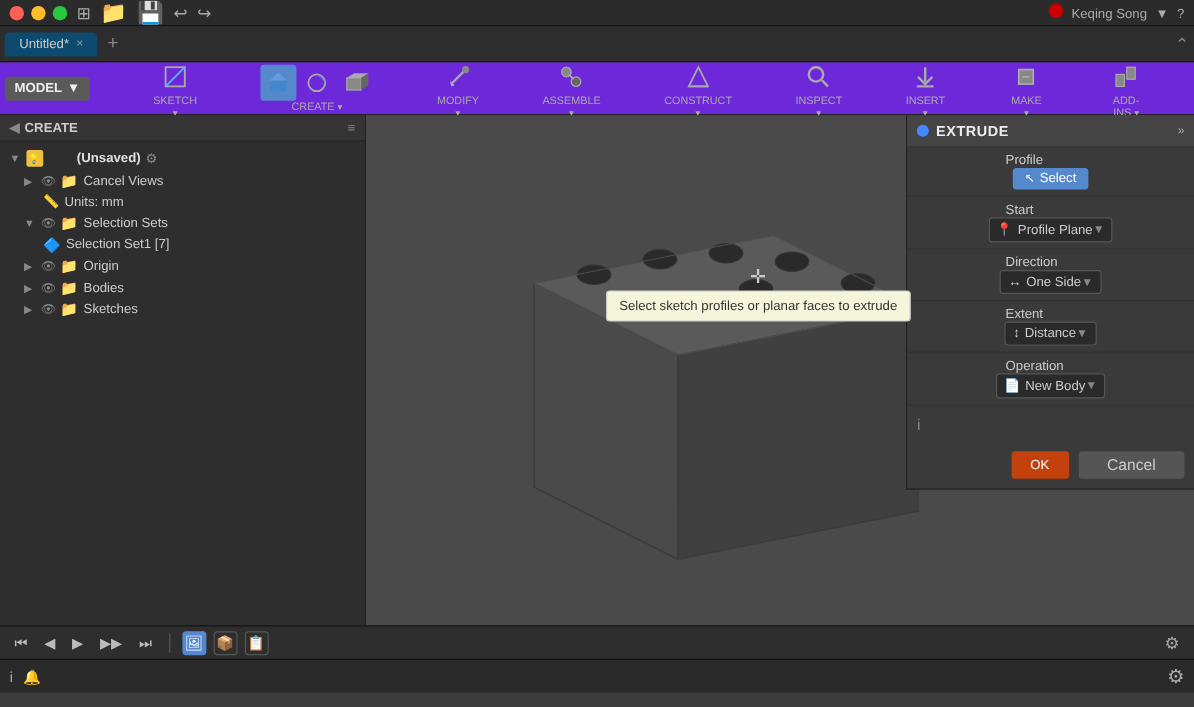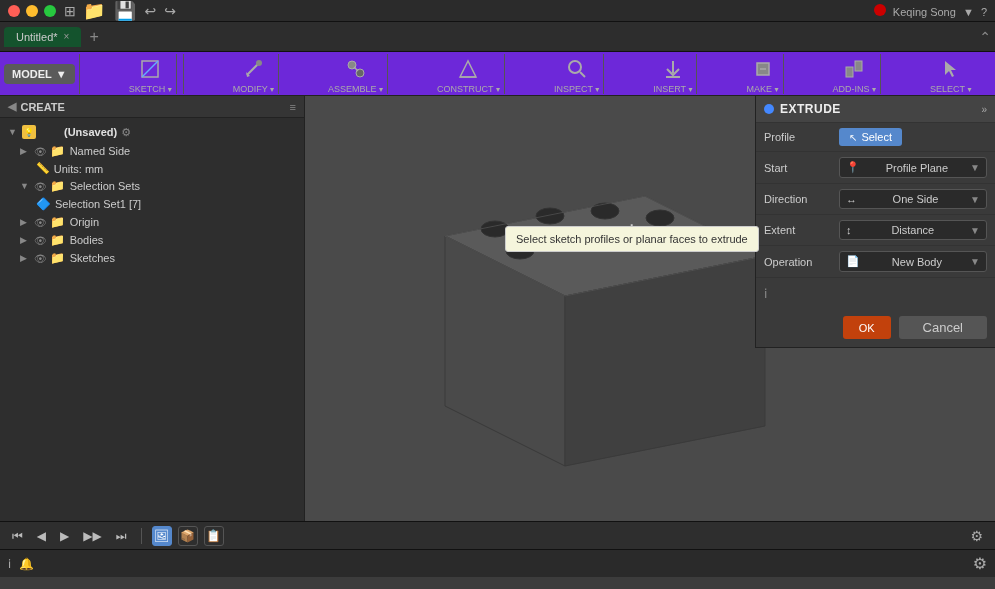--- a/index.html
+++ b/index.html
@@ -10,21 +10,21 @@
     #titlebar-left { display: flex; align-items: center; gap: 8px; }
     #titlebar-icons { display: flex; gap: 6px; align-items: center; }
     .tb-icon { width: 12px; height: 12px; border-radius: 50%; display: inline-block; }
     .tb-red { background: #ff5f56; }
     .tb-yellow { background: #ffbd2e; }
     .tb-green { background: #27c93f; }
     #titlebar-center { color: #aaa; font-size: 11px; }
 
     
     #tabbar { height: 30px; background: #2d2d2d; display: flex; align-items: center; border-bottom: 1px solid #111; padding: 0 4px; }
-    .tab { background: #14532d; color: #ccc; padding: 4px 12px; border-radius: 4px 4px 0 0; font-size: 11px; display: flex; align-items: center; gap: 6px; cursor: pointer; }
+    .tab { background: #0c4a6e; color: #ccc; padding: 4px 12px; border-radius: 4px 4px 0 0; font-size: 11px; display: flex; align-items: center; gap: 6px; cursor: pointer; }
     .tab-close { color: #999; font-size: 10px; cursor: pointer; }
 
     
     #toolbar { height: 44px; background: #6d28d9; border-bottom: 1px solid #222; display: flex; align-items: center; padding: 0 4px; gap: 2px; }
     .toolbar-sep { width: 1px; height: 40px; background: #555; margin: 0 2px; }
     .model-btn { background: #5a5a5a; border-radius: 4px; padding: 4px 8px; display: flex; align-items: center; gap: 4px; color: #eee; font-size: 11px; font-weight: bold; cursor: pointer; }
     .toolbar-group-label { font-size: 9px; color: #aaa; text-align: center; }
     .tg-wrap { display: flex; flex-direction: column; align-items: center; margin-left: 45px; }
     .tg-icons { display: flex; gap: 2px; }
     .t-icon { width: 30px; height: 30px; display: flex; align-items: center; justify-content: center; font-size: 16px; cursor: pointer; border-radius: 3px; }
@@ -47,36 +47,36 @@
     .tree-label { font-size: 11px; }
     .tree-root-item { display: flex; align-items: center; gap: 4px; padding: 3px 8px; }
     .root-icon { width: 14px; height: 14px; background: #f0c040; border-radius: 2px; display: flex; align-items: center; justify-content: center; font-size: 8px; color: #333; }
     .root-label { font-size: 11px; font-weight: bold; color: #e0e0e0; margin-left: 24px; }
     .root-cog { color: #888; font-size: 11px; cursor: pointer; }
 
     
     #viewport { flex: 1; background: #4a4a4a; position: relative; overflow: hidden; }
 
     
-    #tooltip { position: absolute; top: 130px; left: 200px; background: #f5f5dc; color: #333; padding: 6px 10px; border-radius: 3px; font-size: 11px; border: 1px solid #ccc; z-index: 100; white-space: nowrap; }
+    #tooltip { position: absolute; top: 146px; left: 200px; background: #f5f5dc; color: #333; padding: 6px 10px; border-radius: 3px; font-size: 11px; border: 1px solid #ccc; z-index: 100; white-space: nowrap; }
 
     
     #viewcube { position: absolute; top: 10px; right: 10px; width: 70px; height: 70px; }
 
     
     #cursor { position: absolute; top: 125px; left: 320px; width: 16px; height: 16px; z-index: 50; }
 
     
     #extrude-panel { position: absolute; right: 0; top: 0; width: 240px; background: #3a3a3a; border-left: 1px solid #222; border-bottom: 1px solid #222; }
     #extrude-header { display: flex; align-items: center; justify-content: space-between; padding: 6px 8px; background: #444; border-bottom: 1px solid #333; }
     #extrude-header-left { display: flex; align-items: center; gap: 6px; }
     .extrude-dot { width: 10px; height: 10px; border-radius: 50%; background: #4488ff; }
     .extrude-title { font-size: 12px; font-weight: bold; color: #eee; letter-spacing: 0.5px; }
     .extrude-expand { color: #aaa; font-size: 10px; cursor: pointer; }
-    .extrude-row { display: flex; align-items: center; padding: 5px 8px; border-bottom: 1px solid #333; }
+    .extrude-row { display: flex; align-items: center; padding: 5px 8px; border-bottom: 1px solid #333; flex-direction: column; }
     .extrude-label { width: 75px; font-size: 11px; color: #ccc; }
     .extrude-value { flex: 1; }
     .select-btn { background: #5588cc; color: #fff; padding: 3px 10px; border-radius: 3px; font-size: 11px; cursor: pointer; border: none; display: flex; align-items: center; gap: 4px; }
     .select-btn-icon { font-size: 10px; }
     .dropdown-field { display: flex; align-items: center; justify-content: space-between; background: #2a2a2a; border: 1px solid #555; border-radius: 3px; padding: 3px 6px; cursor: pointer; font-size: 11px; color: #ccc; }
     .dropdown-arrow { color: #888; font-size: 10px; }
     .extrude-footer { display: flex; justify-content: flex-end; gap: 8px; padding: 8px; }
     .btn-ok { background: #c2410c; color: #fff; padding: 4px 16px; border-radius: 3px; font-size: 11px; cursor: pointer; border: none; }
     .btn-cancel { background: #555; color: #ccc; padding: 4px 24px; border-radius: 3px; font-size: 13px; cursor: pointer; border: none; }
     .extrude-info { display: flex; align-items: center; padding: 6px 8px; }
@@ -146,20 +146,44 @@
             <rect x="4" y="4" width="16" height="16" fill="none" stroke="#aaa" stroke-width="1.5"></rect>
             <line x1="4" y1="20" x2="20" y2="4" stroke="#66aaff" stroke-width="1.5"></line>
           </svg>
       </div>
     </div>
     <div class="toolbar-group-label">SKETCH <span class="t-drop">▾</span></div>
   </div>
 
   <div class="toolbar-sep"></div>
 
+  <div class="tg-wrap">
+    <div class="tg-icons">
+      <div class="t-icon t-icon-active">
+        <svg width="24" height="24" viewBox="0 0 24 24">
+            <rect x="5" y="10" width="14" height="9" fill="#4488cc" rx="1"></rect>
+            <polygon points="5,10 12,3 19,10" fill="#6699dd"></polygon>
+          </svg>
+      </div>
+      <div class="t-icon">
+        <svg width="24" height="24" viewBox="0 0 24 24">
+            <circle cx="12" cy="12" r="7" fill="none" stroke="#aaa" stroke-width="1.5"></circle>
+            <path d="M12 5 A7 7 0 0 1 19 12" fill="#6699dd" opacity="0.5"></path>
+          </svg>
+      </div>
+      <div class="t-icon">
+        <svg width="24" height="24" viewBox="0 0 24 24">
+            <rect x="5" y="8" width="12" height="10" fill="#888" stroke="#aaa" stroke-width="1"></rect>
+            <polygon points="5,8 11,4 23,4 17,8" fill="#aaa"></polygon>
+            <polygon points="17,8 23,4 23,14 17,18" fill="#666"></polygon>
+          </svg>
+      </div>
+    </div>
+    <div class="toolbar-group-label">CREATE <span class="t-drop">▾</span></div>
+  </div>
 
   <div class="toolbar-sep"></div>
 
   <div class="tg-wrap">
     <div class="tg-icons">
       <div class="t-icon">
         <svg width="24" height="24" viewBox="0 0 24 24">
             <path d="M6 18 L18 6" stroke="#aaa" stroke-width="2"></path>
             <circle cx="18" cy="6" r="3" fill="#888"></circle>
             <polygon points="5,15 9,19 6,20" fill="#aaa"></polygon>
@@ -285,21 +309,21 @@
         <span class="tree-arrow">▼</span>
         <div class="root-icon">💡</div>
         <span class="root-label">(Unsaved)</span>
         <span class="root-cog">⚙</span>
       </div>
 
       <div class="tree-item tree-item-indent">
         <span class="tree-arrow">▶</span>
         <span class="tree-eye">👁</span>
         <span style="font-size:12px;">📁</span>
-        <span class="tree-label">Named Side</span>
+        <span class="tree-label">Cancel Views</span>
       </div>
 
       <div class="tree-item tree-item-indent2">
         <span style="font-size:11px;">📏</span>
         <span class="tree-label">Units: mm</span>
       </div>
 
       <div class="tree-item tree-item-indent">
         <span class="tree-arrow">▼</span>
         <span class="tree-eye">👁</span>

